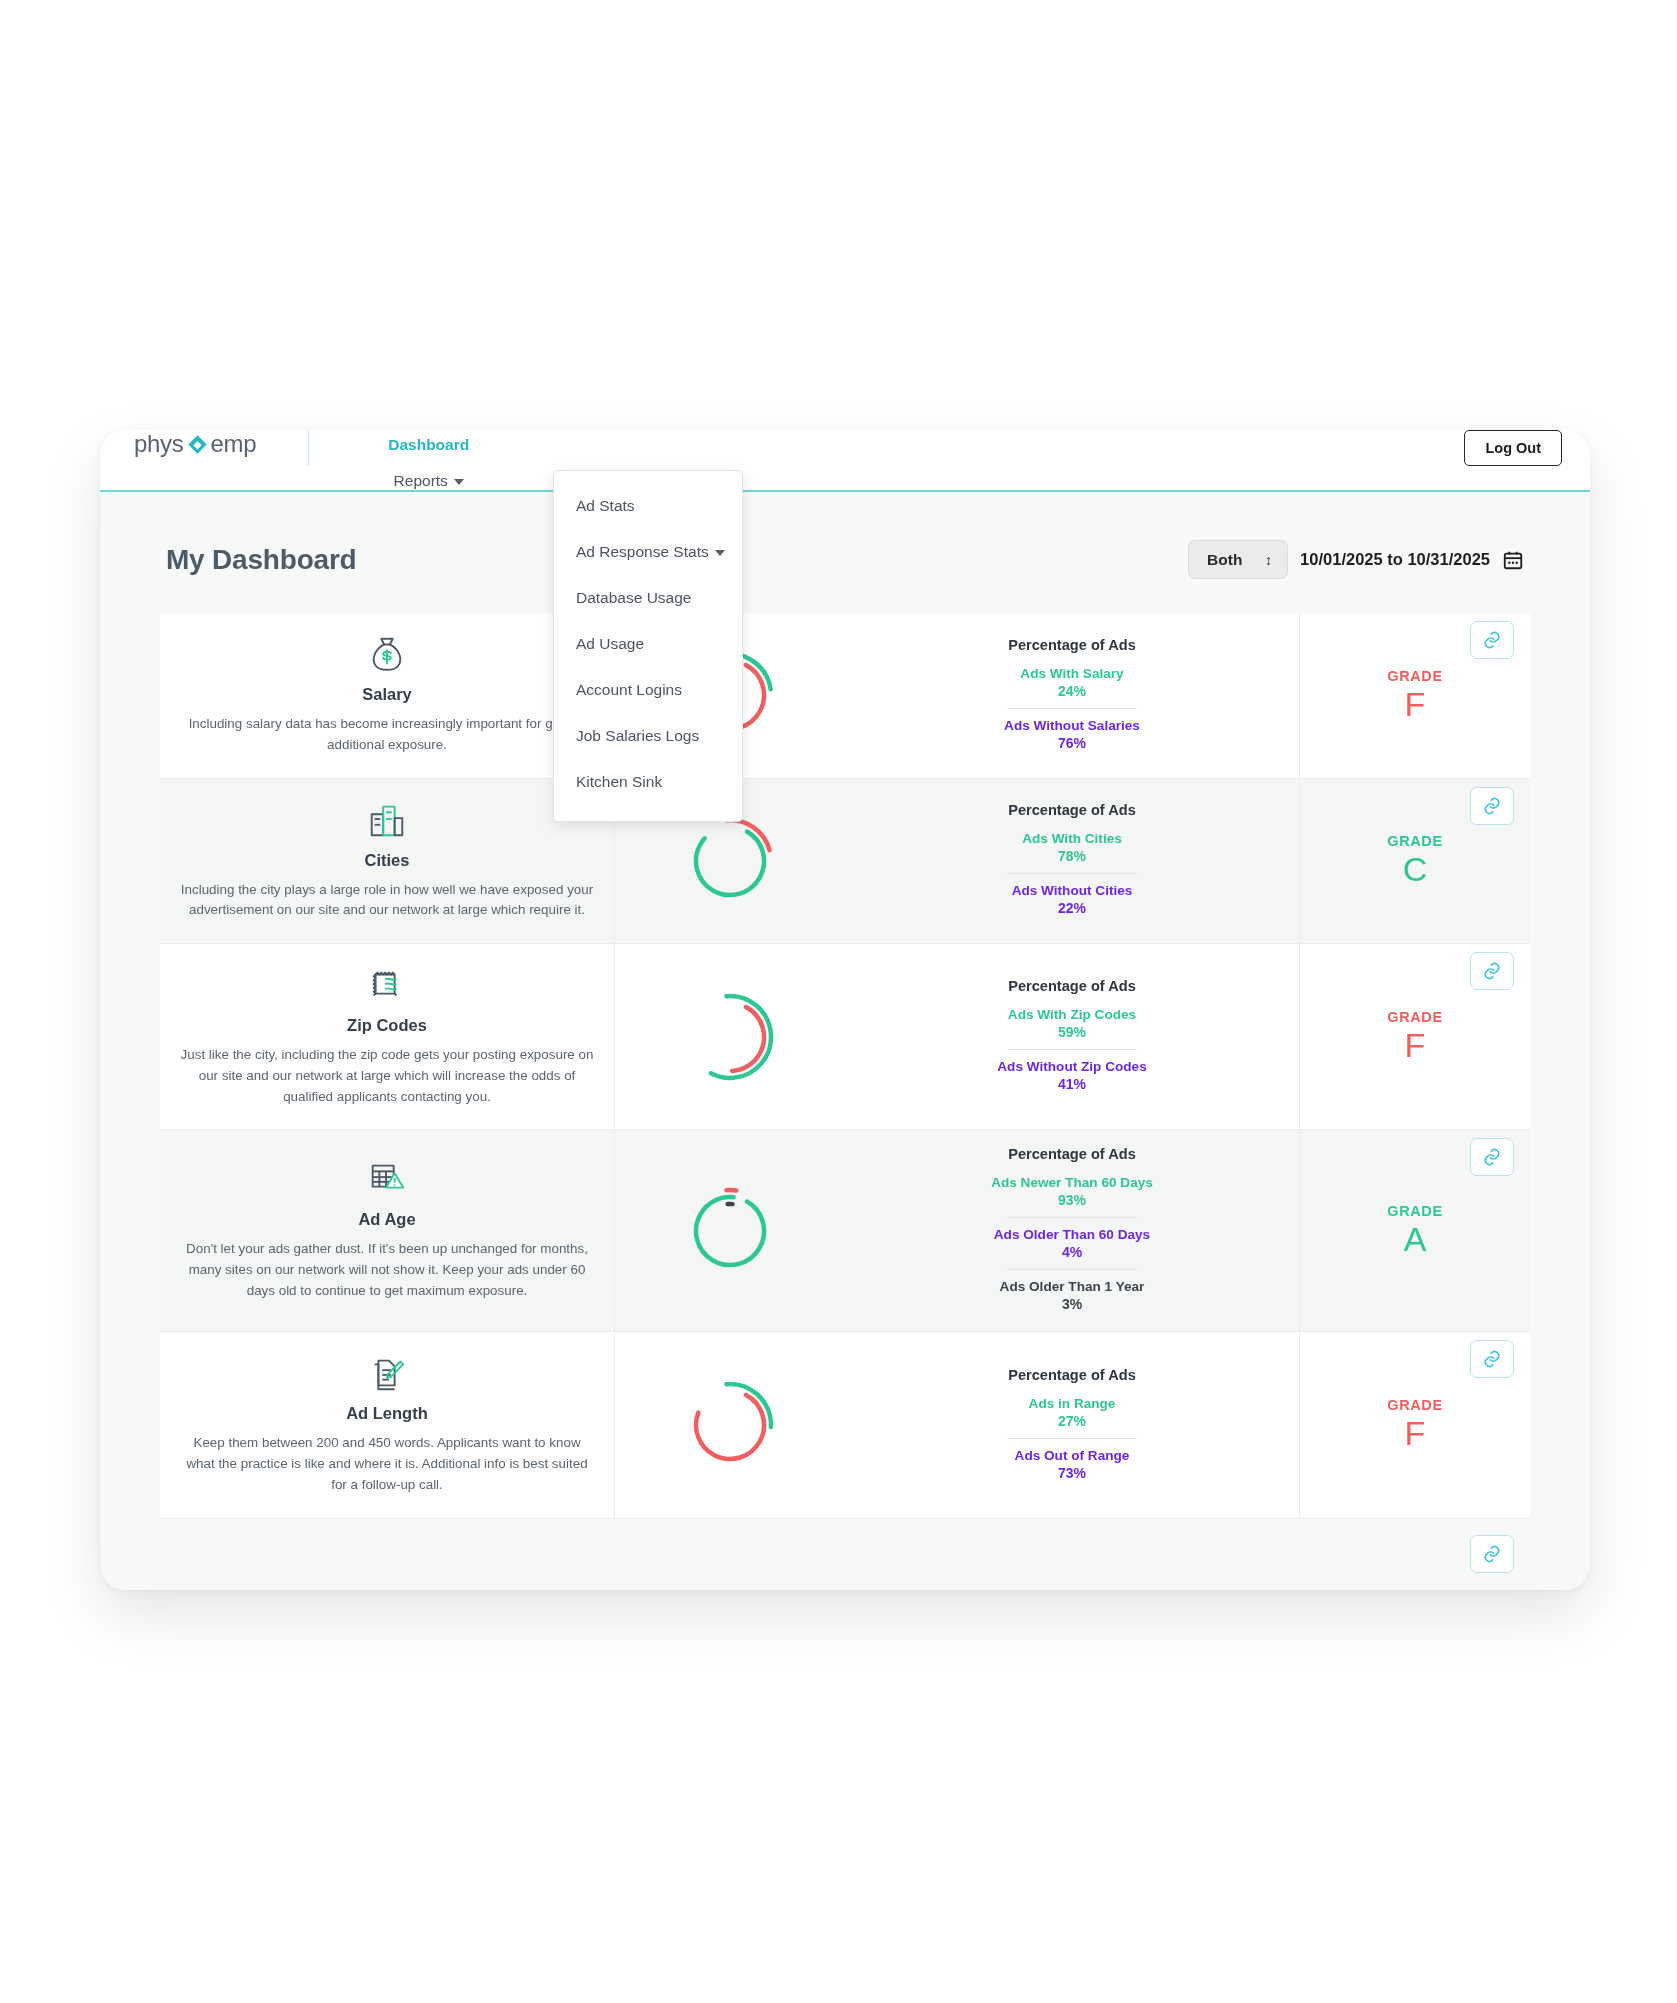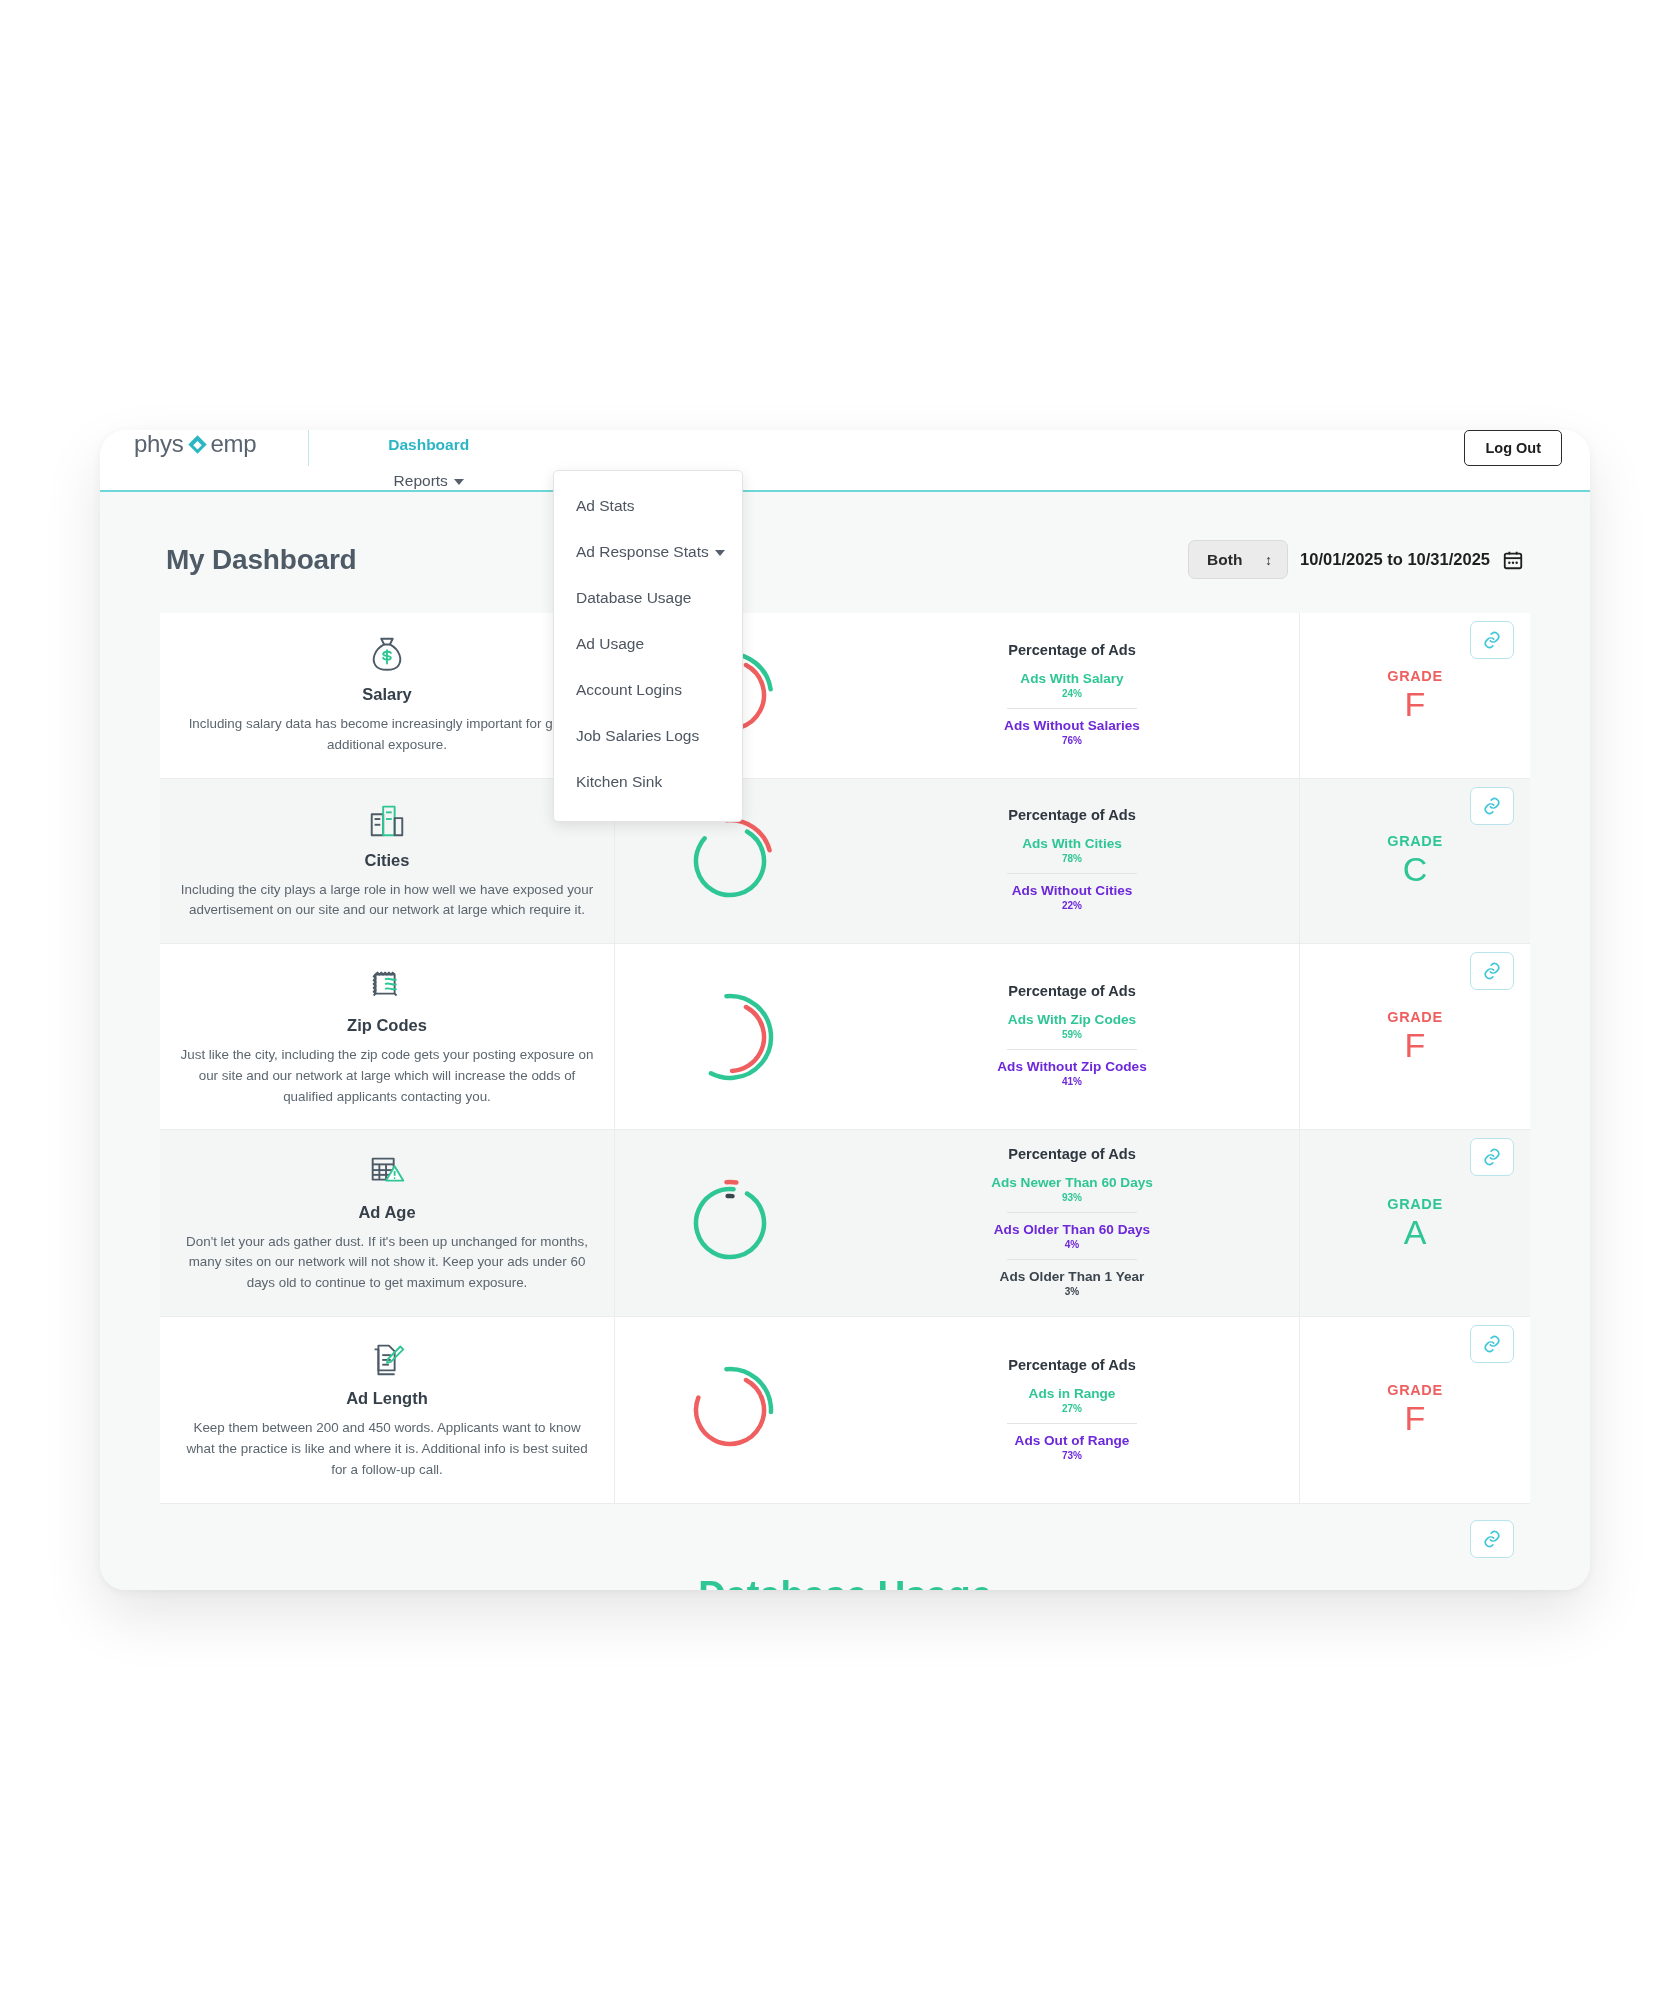--- a/index.html
+++ b/index.html
@@ -232,21 +232,21 @@
     justify-content: center;
   }
   .stats-title {
     font-size: 14.6px;
     font-weight: 700;
     color: #2e3740;
     margin-bottom: 10px;
   }
   .stat-line { padding: 3px 0; }
   .stat-label { font-size: 13.6px; font-weight: 700; display: block; }
-  .stat-value { font-size: 10px; font-weight: 700; display: block; margin-top: 2px; }
+  .stat-value { font-size: 14px; font-weight: 700; display: block; margin-top: 2px; }
   .stat-divider {
     height: 1px;
     background: #e3e3e3;
     width: 130px;
     margin: 6px auto;
   }
   .stat-good .stat-label, .stat-good .stat-value { color: #2fc695; }
   .stat-bad .stat-label, .stat-bad .stat-value { color: #6d28d9; }
   .stat-neutral .stat-label, .stat-neutral .stat-value { color: #3b454e; }
 

